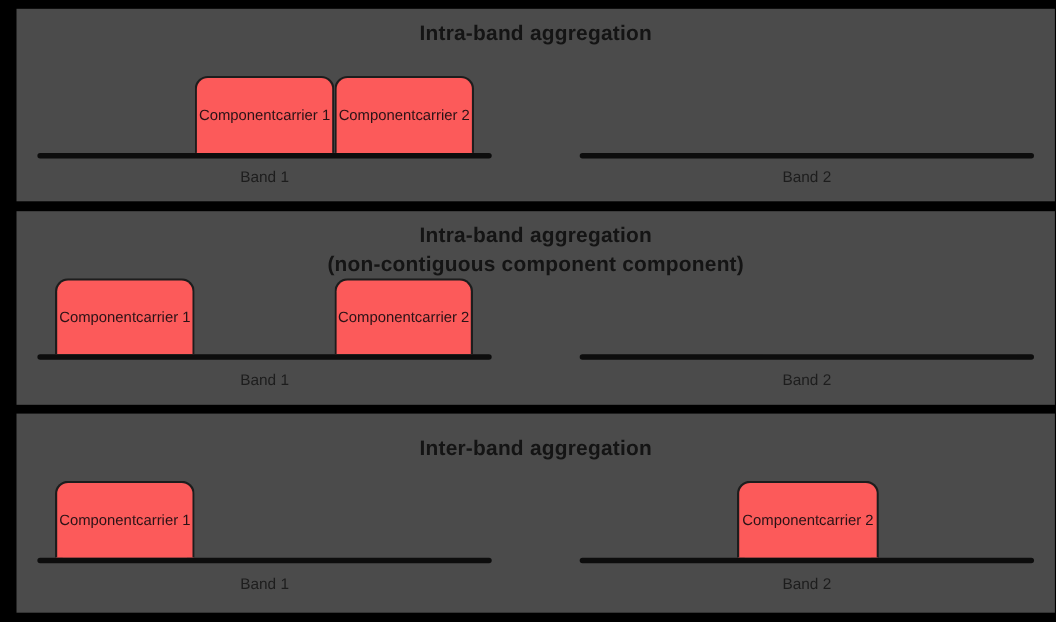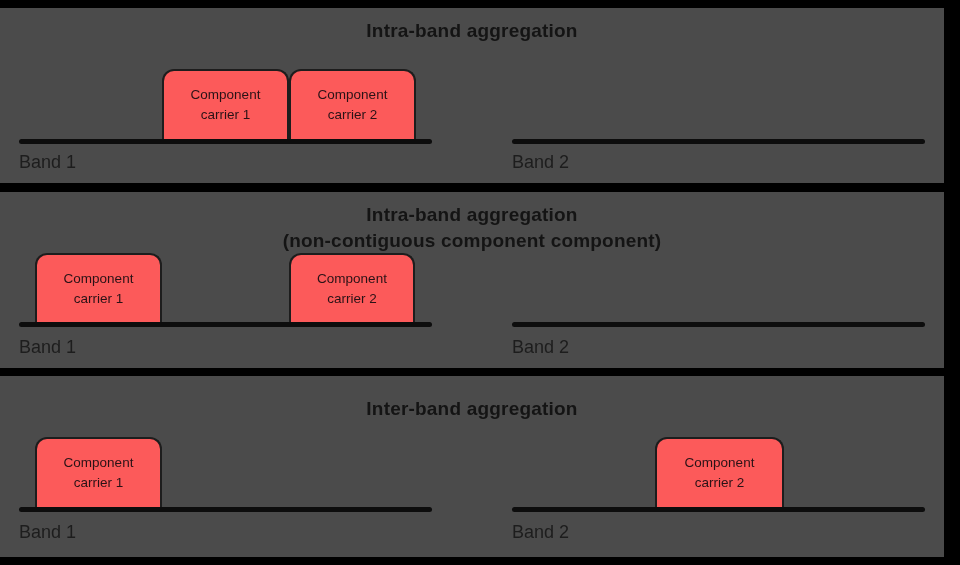--- a/index.html
+++ b/index.html
@@ -6,21 +6,21 @@
   .frame {
     position: relative;
     width: 960px;
     height: 565px;
     background: var(--frame-bg, #000000);
     font-family: "Liberation Sans", sans-serif;
     overflow: hidden;
   }
   .panel {
     position: absolute;
-    left: 0;
+    left: 15px;
     width: 944px;
     background: var(--panel-bg, #4b4b4b);
   }
   .panel-1 { top: 8px;   height: 175px; }
   .panel-2 { top: 192px; height: 176px; }
   .panel-3 { top: 376px; height: 181px; }
 
   .panel-title {
     position: absolute;
     left: 0;
@@ -37,21 +37,22 @@
   .panel-3 .panel-title { top: 20px; }
 
   .carrier {
     position: absolute;
     box-sizing: border-box;
     background: var(--carrier-fill, #fc5a5a);
     border: 2px solid var(--carrier-border, #1d1d1d);
     border-bottom: none;
     border-radius: 12px 12px 0 0;
     display: flex;
-    flex-direction: column;
+    flex-direction: row;
+    align-items: center;
     justify-content: center;
     text-align: center;
     font-size: 13.5px;
     line-height: 20px;
     color: var(--carrier-text, #2a1216);
   }
   .panel-1 .carrier-1 { left: 162px; top: 61px; width: 127px; height: 70px; }
   .panel-1 .carrier-2 { left: 289px; top: 61px; width: 127px; height: 70px; }
   .panel-2 .carrier-1 { left: 35px;  top: 61px; width: 127px; height: 69px; }
   .panel-2 .carrier-2 { left: 289px; top: 61px; width: 126px; height: 69px; }
@@ -67,21 +68,22 @@
   }
   .band-line.left  { left: 19px; }
   .band-line.right { left: 512px; }
   .panel-1 .band-line { top: 131px; }
   .panel-2 .band-line { top: 130px; }
   .panel-3 .band-line { top: 131px; }
 
   .band-label {
     position: absolute;
     width: 413px;
-    font-size: 18px;
+    text-align: center;
+    font-size: 14px;
     color: var(--band-label-text, #1d1d1d);
   }
   .band-label.left  { left: 19px; }
   .band-label.right { left: 512px; }
   .panel-1 .band-label { top: 144px; }
   .panel-2 .band-label { top: 145px; }
   .panel-3 .band-label { top: 146px; }
 </style>
 </head>
 <body>

